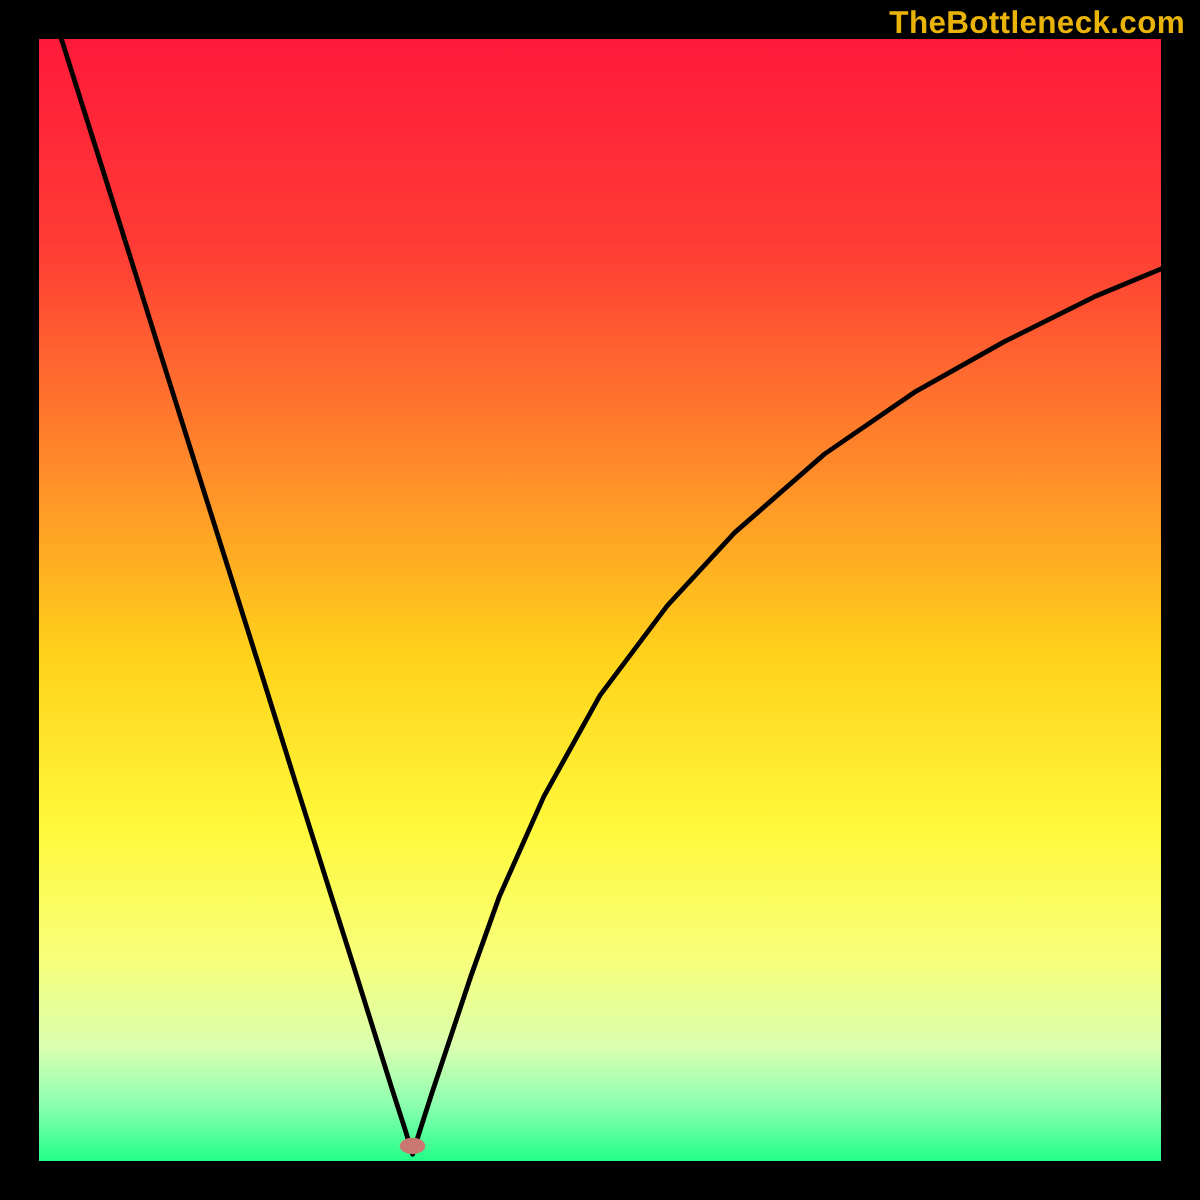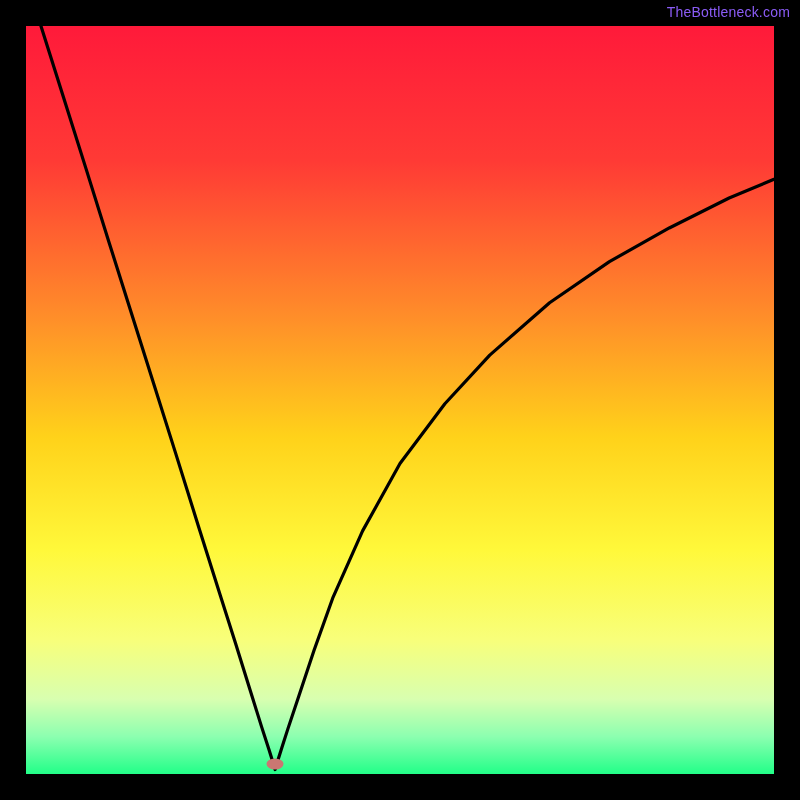--- a/index.html
+++ b/index.html
@@ -22,23 +22,23 @@
     left: 26px;
     top: 26px;
     width: 748px;
     height: 748px;
     overflow: hidden;
   }
   .watermark {
     position: absolute;
     top: 4px;
     right: 10px;
-    color: #8b5cf6;
-    font-size: 14px;
-    font-weight: 400;
+    color: #eab308;
+    font-size: 21px;
+    font-weight: 700;
     letter-spacing: 0.2px;
   }
   .curve {
     position: absolute;
     top: 0; left: 0;
   }
   .marker {
     position: absolute;
     width: 17px;
     height: 11px;

